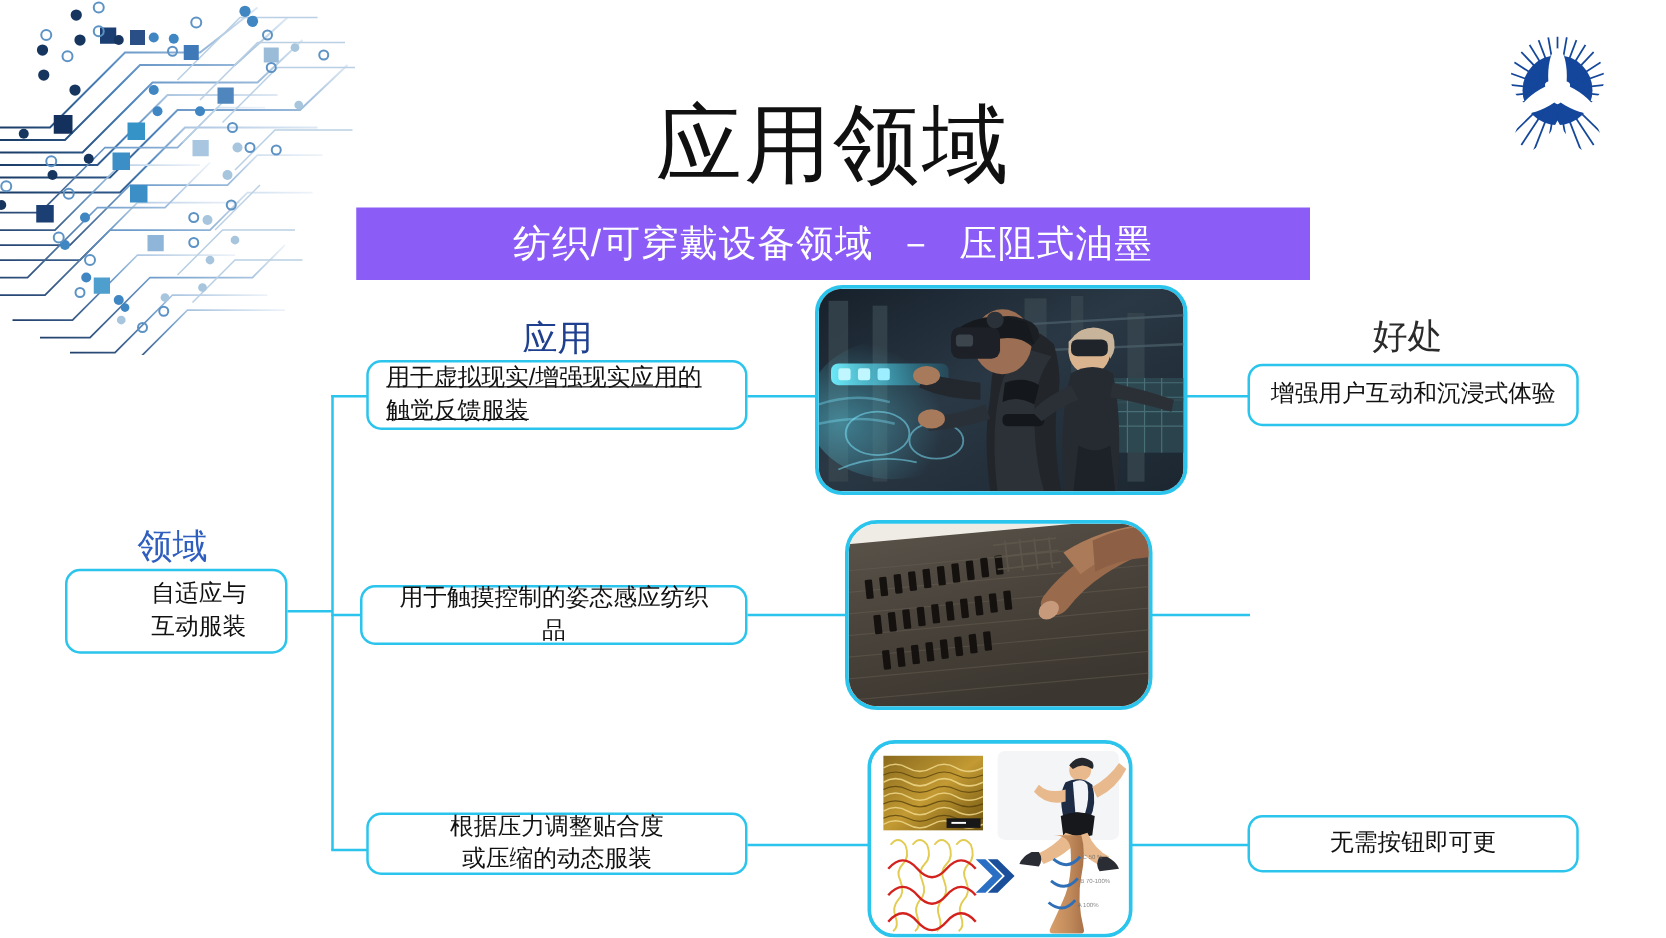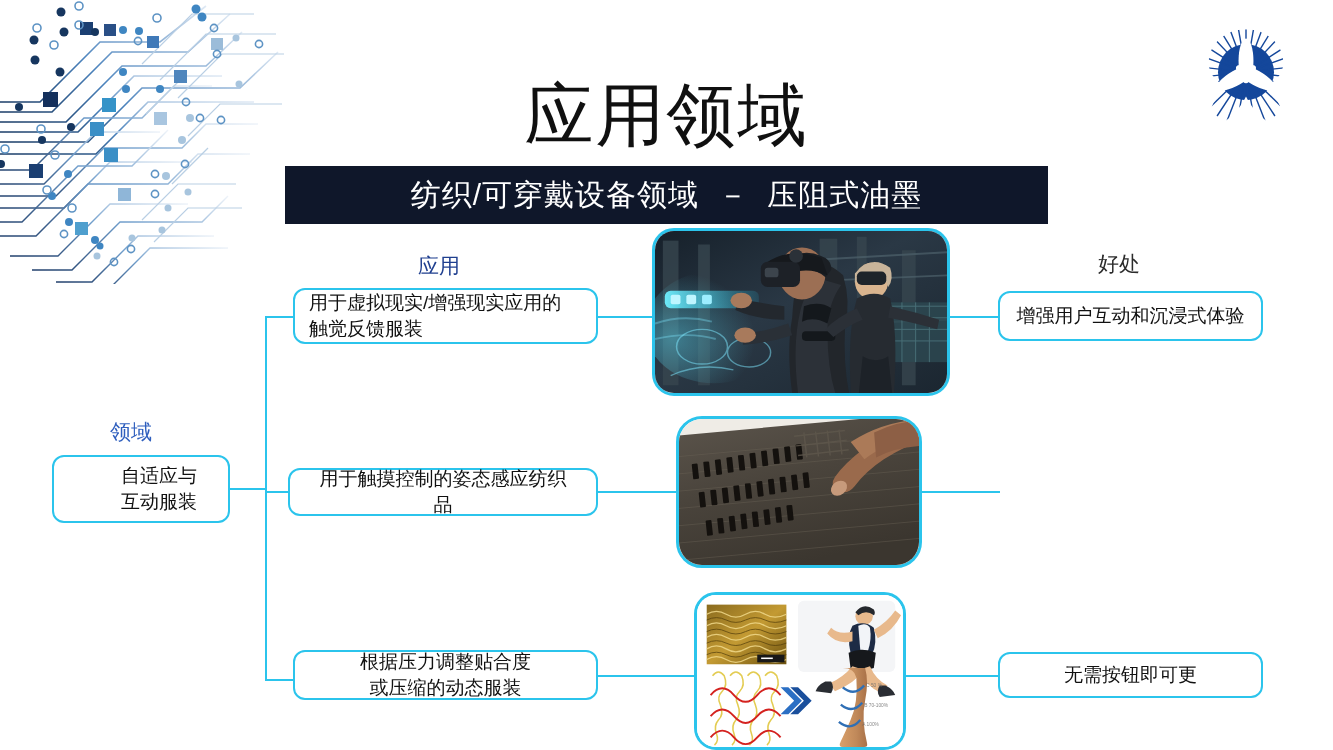--- a/index.html
+++ b/index.html
@@ -21,49 +21,49 @@
   
   .page-title{
     position:absolute;left:0;top:78px;width:1333px;text-align:center;
     font-size:69px;line-height:1.1;letter-spacing:2px;color:#101010;
     font-weight:400;
   }
 
   
   .banner{
     position:absolute;left:285px;top:166px;width:763px;height:58px;
-    background:#0f172a;display:flex;align-items:center;justify-content:center;
+    background:#8b5cf6;display:flex;align-items:center;justify-content:center;
   }
   .banner-text{
     color:#ffffff;font-size:30px;letter-spacing:1px;white-space:pre;font-weight:400;
   }
 
   
-  .col-head{position:absolute;font-size:21px;white-space:nowrap;}
+  .col-head{position:absolute;font-size:28px;white-space:nowrap;}
   .col-head.domain{left:110px;top:418px;color:#2f5fbe;}
   .col-head.apps{left:418px;top:252px;color:#1f3f8f;}
   .col-head.benefits{left:1098px;top:250px;color:#2b2b2b;}
 
   
   .node{
     position:absolute;box-sizing:border-box;
     border:2px solid #2bc4ec;border-radius:12px;background:#ffffff;
     display:flex;align-items:center;
     font-size:19px;line-height:1.38;color:#111;
   }
   .node .txt{width:100%;white-space:pre-line;}
   .node.center .txt{text-align:center;}
   .node.left .txt{text-align:left;}
 
   
   .node.root{left:52px;top:455px;width:178px;height:68px;justify-content:center;}
   .node.root .txt{text-align:center;padding-left:36px;}
 
   
-  .node.app1{left:293px;top:288px;width:305px;height:56px;padding:0 0 0 14px;}
+  .node.app1{left:293px;top:288px;width:305px;height:56px;padding:0 0 0 14px;text-decoration:underline;}
   .node.app2{left:288px;top:468px;width:310px;height:48px;padding:0 24px;}
   .node.app3{left:293px;top:650px;width:305px;height:50px;padding:0 8px;}
 
   
   .node.ben1{left:998px;top:291px;width:265px;height:50px;padding:0 0;}
   .node.ben2{left:998px;top:464px;width:265px;height:56px;padding:0 8px;}
   .node.ben3{left:998px;top:652px;width:265px;height:46px;padding:0 8px;}
 
   
   .conn{position:absolute;background:#2bc4ec;}

